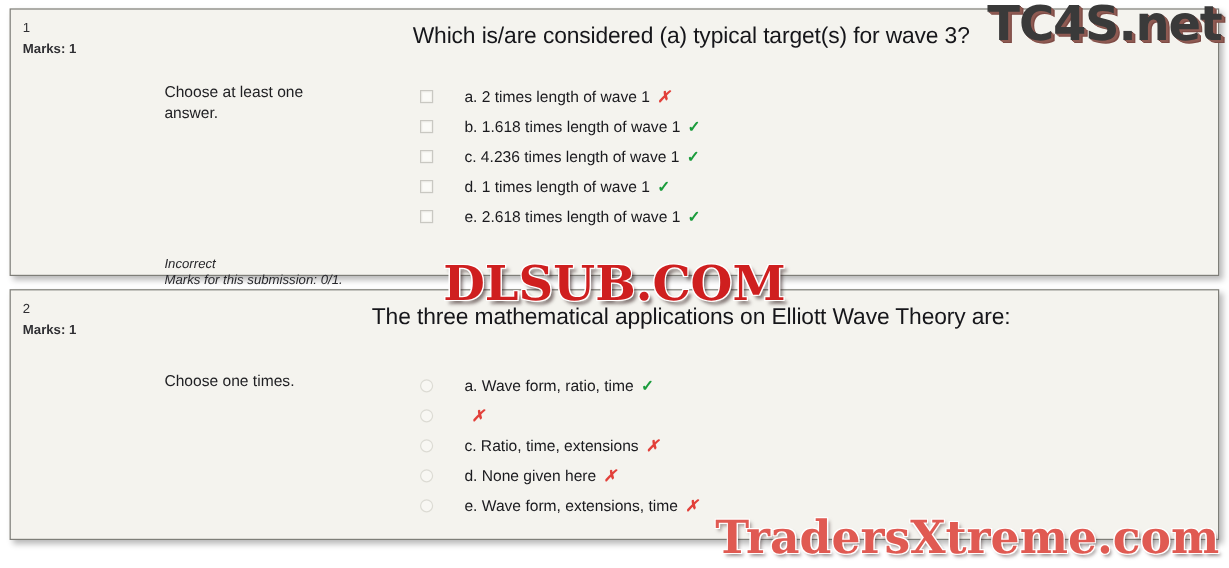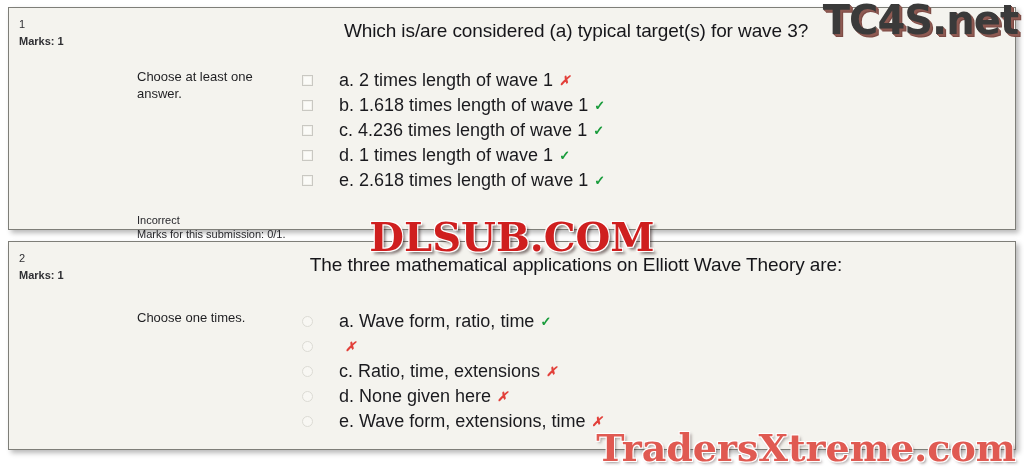--- a/index.html
+++ b/index.html
@@ -77,20 +77,21 @@
     font-weight: normal;
     margin: 0;
     letter-spacing: -0.1px;
     text-align: center;
   }
 
   .answer-area {
     display: flex;
     align-items: flex-start;
     padding-left: 18px;
+    gap: 48px;
   }
   #question-1 .answer-area { padding-top: 25px; }
   #question-2 .answer-area { padding-top: 32px; }
 
   .choose-label {
     font-size: 13px;
     color: #1f1f22;
     line-height: 17px;
     width: 162px;
     flex: 0 0 162px;
@@ -121,38 +122,38 @@
   }
   .opt-radio {
     border: 1px solid #dcdbd4;
     background: #f8f7f3;
     border-radius: 50%;
     width: 11px;
     height: 11px;
   }
 
   .opt-text {
-    font-size: 18px;
+    font-size: 13px;
     color: #1a1a1e;
     line-height: 17px;
     white-space: nowrap;
   }
 
   .mark {
     font-size: 13px;
     margin-left: 6px;
     font-weight: bold;
   }
   .mark-correct { color: #1a9c3c; }
   .mark-wrong   { color: #e2403a; font-style: italic; }
 
   .feedback {
     padding-left: 18px;
   }
-  #question-1 .feedback { padding-top: 20px; }
+  #question-1 .feedback { padding-top: 20px; font-style: italic; }
   .feedback-line {
     font-size: 11px;
     color: #27272b;
     line-height: 14px;
   }
 
   
   .wm {
     position: absolute;
     font-weight: bold;

